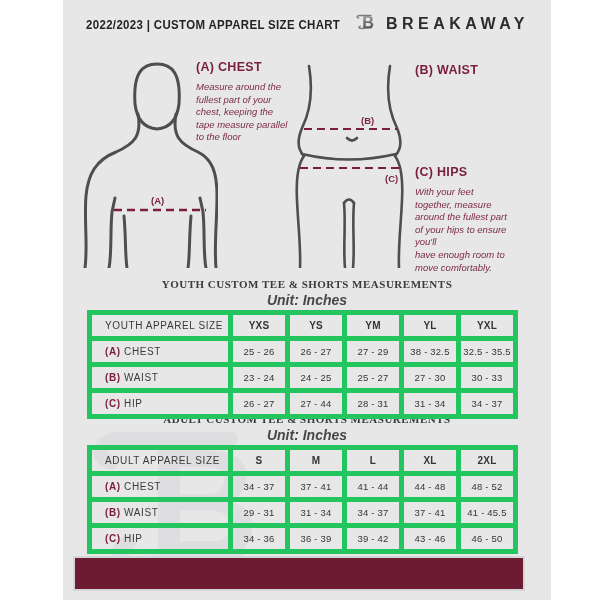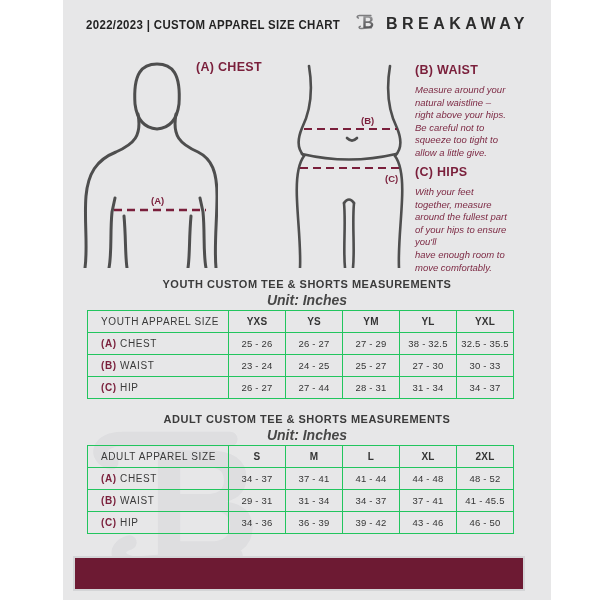--- a/index.html
+++ b/index.html
@@ -13,28 +13,28 @@
   .brand-name{font-size:16px;font-weight:bold;letter-spacing:4.5px;color:#2c2c2c;}
 
   
   .fig{position:absolute;}
   .guide-block{position:absolute;}
   .guide-h{font-size:12.5px;font-weight:bold;color:#7a1f3b;letter-spacing:.3px;}
   .guide-p{margin-top:7px;font-size:9.5px;font-style:italic;color:#7d2a44;line-height:12.6px;white-space:pre-line;}
 
   
   .sec-title{position:absolute;left:0;width:100%;text-align:center;font-size:11px;font-weight:bold;
-    color:#3b3b3b;letter-spacing:.5px;}
+    color:#3b3b3b;letter-spacing:.5px;font-family:Liberation Serif, serif;}
   .sec-unit{position:absolute;left:0;width:100%;text-align:center;font-size:14px;font-style:italic;
     font-weight:bold;color:#474747;}
 
   
   table.size{position:absolute;left:24px;width:426px;border-collapse:collapse;table-layout:fixed;
     background:transparent;z-index:2;}
-  table.size td{border:1px solid #22c55e;height:21px;font-size:9.5px;color:#353535;text-align:center;
+  table.size td{border:5px solid #22c55e;height:21px;font-size:9.5px;color:#353535;text-align:center;
     padding:0;letter-spacing:.2px;}
   table.size td.lbl{text-align:left;padding-left:13px;font-size:10px;color:#3a3a3a;letter-spacing:.6px;}
   table.size tr.head td{font-weight:bold;font-size:10px;}
   table.size tr.head td.lbl{font-weight:normal;}
   .rk{color:#7a1f3b;font-weight:bold;}
 
   .watermark{position:absolute;left:6px;top:408px;z-index:1;opacity:.75;}
 
   .footer-bar{position:absolute;left:10px;top:556px;width:452px;height:35px;background:#6d1a33;
     border:2px solid #d4d5d7;box-sizing:border-box;z-index:3;}
@@ -93,29 +93,28 @@
         </g>
         <path d="M12,67 L105,67" fill="none" stroke="#7a1f3b" stroke-width="2.2" stroke-dasharray="8,5"></path>
         <path d="M8,106 L107,106" fill="none" stroke="#7a1f3b" stroke-width="2.2" stroke-dasharray="8,5"></path>
         <text x="69" y="62" font-family="Liberation Sans, sans-serif" font-size="9.5" font-weight="bold" fill="#7a1f3b">(B)</text>
         <text x="93" y="120" font-family="Liberation Sans, sans-serif" font-size="9.5" font-weight="bold" fill="#7a1f3b">(C)</text>
       </svg>
     </div>
 
     <div class="guide-block" style="left:133px;top:60px;width:108px;">
       <div class="guide-h">(A) CHEST</div>
+      <div class="guide-p">Measure around the
+fullest part of your
+chest, keeping the
+tape measure parallel
+to the floor</div>
     </div>
     <div class="guide-block" style="left:352px;top:63px;width:115px;">
       <div class="guide-h">(B) WAIST</div>
-      <div class="guide-p">Measure around your
-natural waistline –
-right above your hips.
-Be careful not to
-squeeze too tight to
-allow a little give.</div>
     </div>
     <div class="guide-block" style="left:352px;top:165px;width:115px;">
       <div class="guide-h">(C) HIPS</div>
       <div class="guide-p">With your feet
 together, measure
 around the fullest part
 of your hips to ensure
 you'll
 have enough room to
 move comfortably.</div>

